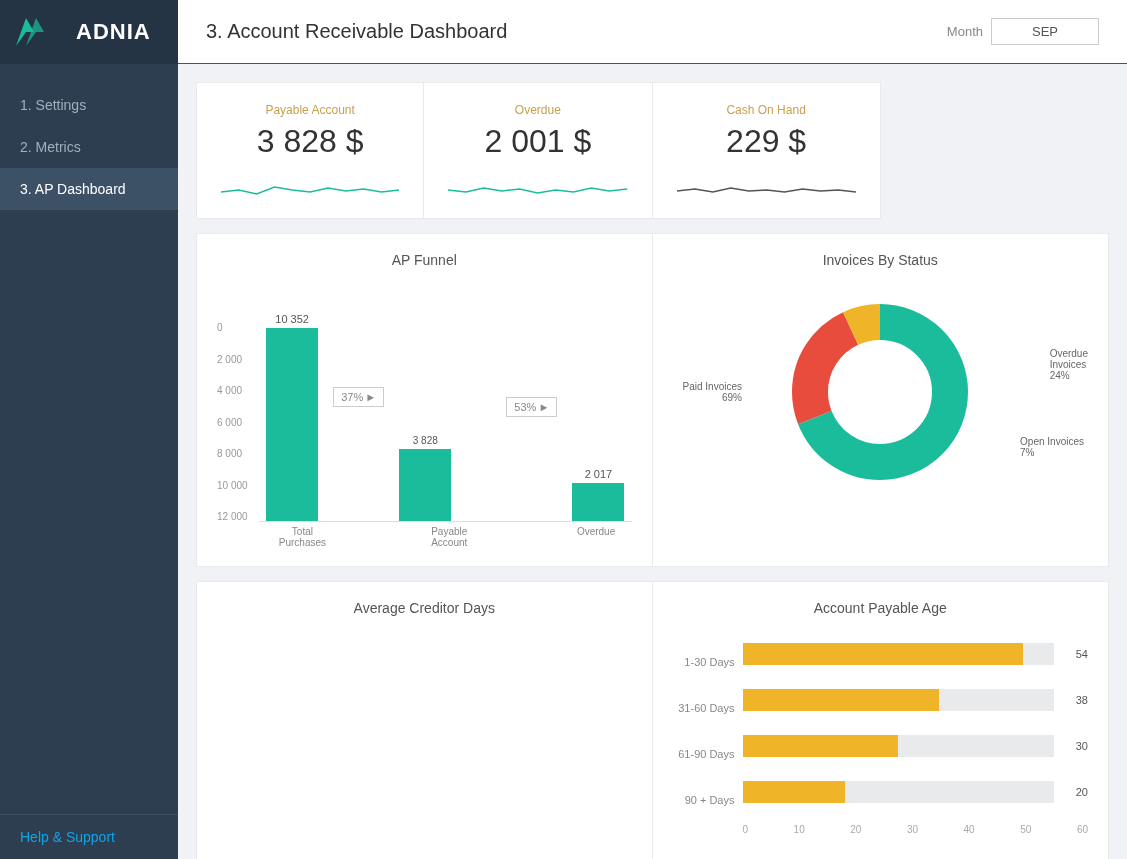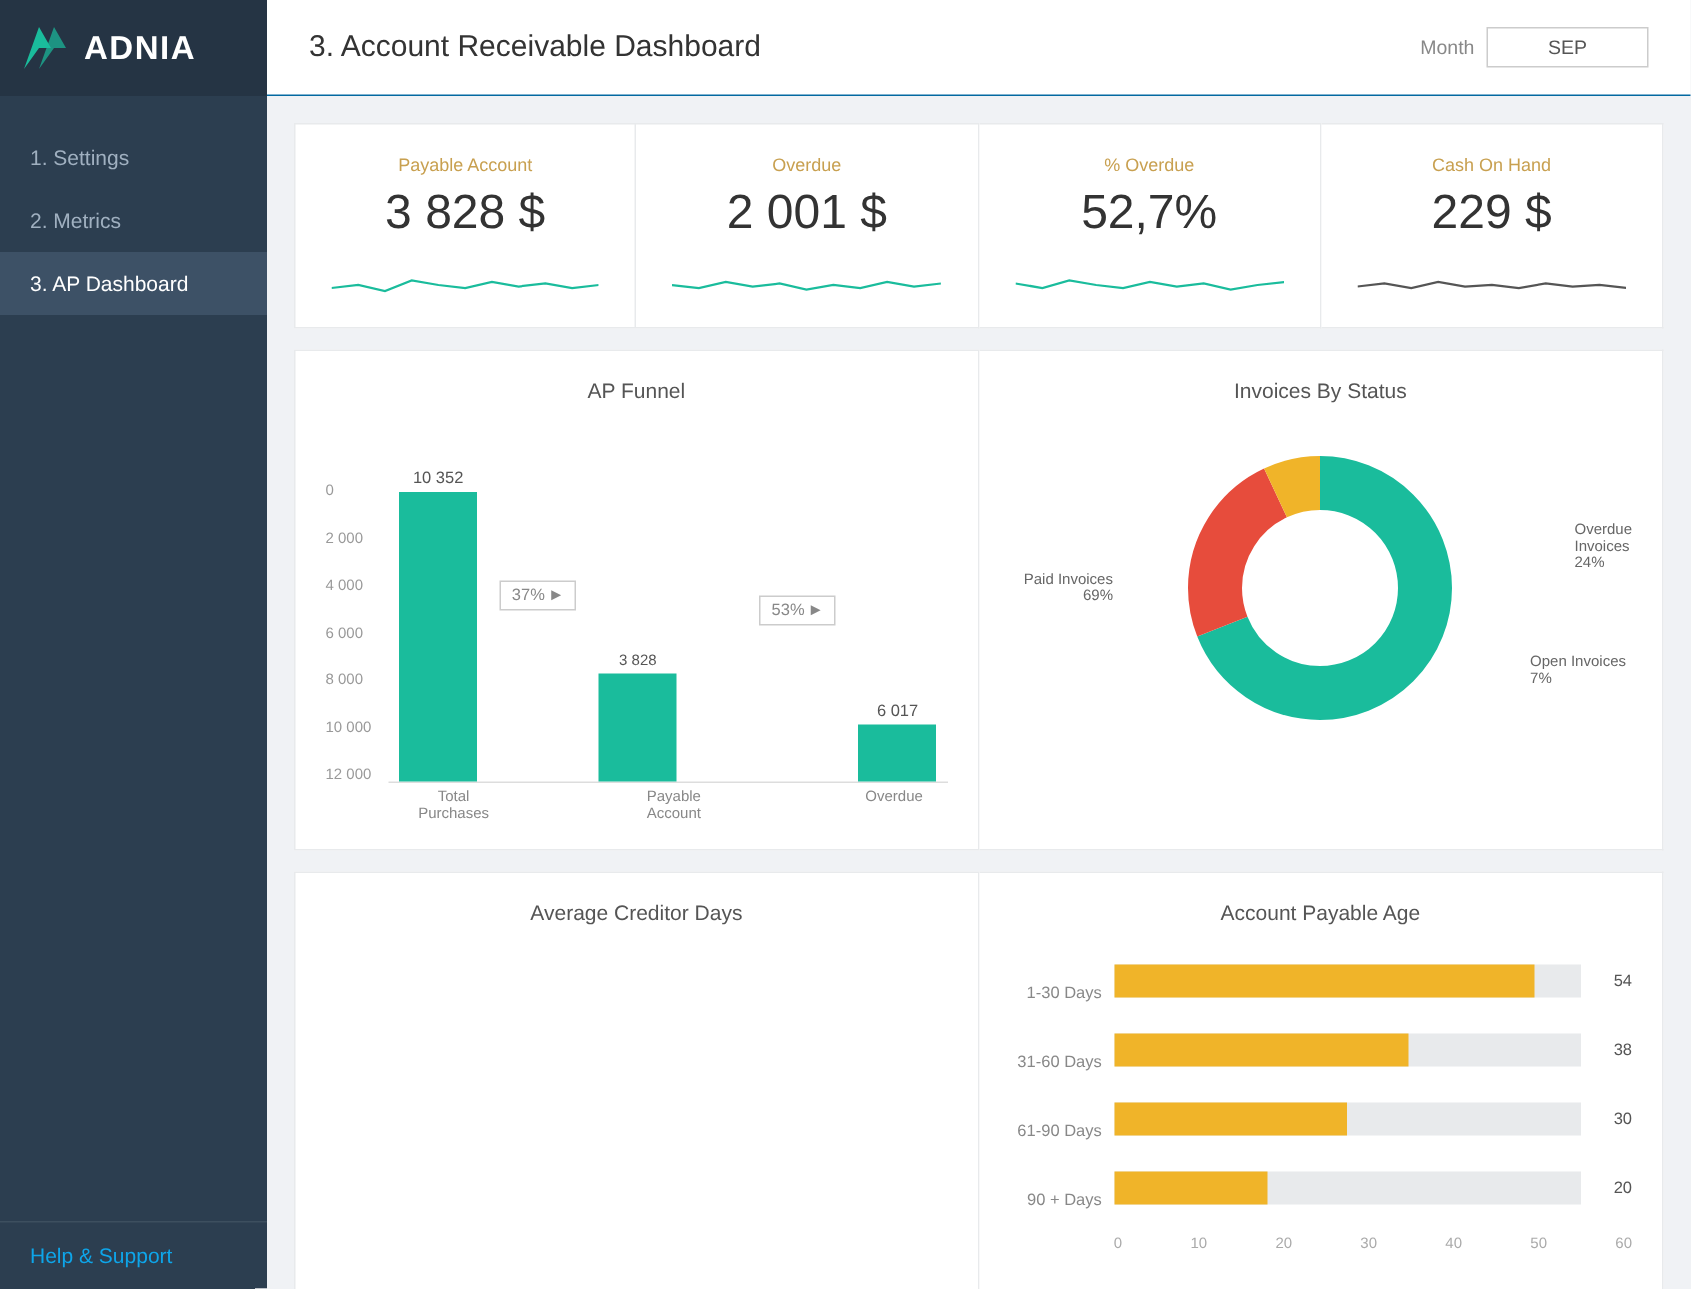--- a/index.html
+++ b/index.html
@@ -11,21 +11,21 @@
       background: #2c3e50;
       color: #ccc;
       display: flex;
       flex-direction: column;
       flex-shrink: 0;
     }
     .sidebar-logo {
       padding: 18px 16px;
       display: flex;
       align-items: center;
-      gap: 4px;
+      gap: 24px;
       background: #253444;
     }
     .logo-icon {
       width: 36px;
       height: 28px;
       flex-shrink: 0;
     }
     .logo-text {
       color: #fff;
       font-size: 22px;
@@ -277,27 +277,20 @@
       </svg>
     </div>
     <div class="kpi-card">
       <span class="kpi-label">Overdue</span>
       <span class="kpi-value">2 001 $</span>
       <svg class="kpi-sparkline" viewBox="0 0 200 30" preserveAspectRatio="none">
         <polyline points="0,18 20,20 40,16 60,19 80,17 100,21 120,18 140,20 160,16 180,19 200,17" fill="none" stroke="#1abc9c" stroke-width="1.5"></polyline>
       </svg>
     </div>
     <div class="kpi-card">
-      <span class="kpi-label">% Overdue</span>
-      <span class="kpi-value">52,7%</span>
-      <svg class="kpi-sparkline" viewBox="0 0 200 30" preserveAspectRatio="none">
-        <polyline points="0,17 20,20 40,15 60,18 80,20 100,16 120,19 140,17 160,21 180,18 200,16" fill="none" stroke="#1abc9c" stroke-width="1.5"></polyline>
-      </svg>
-    </div>
-    <div class="kpi-card">
       <span class="kpi-label">Cash On Hand</span>
       <span class="kpi-value">229 $</span>
       <svg class="kpi-sparkline" viewBox="0 0 200 30" preserveAspectRatio="none">
         <polyline points="0,19 20,17 40,20 60,16 80,19 100,18 120,20 140,17 160,19 180,18 200,20" fill="none" stroke="#555" stroke-width="1.5"></polyline>
       </svg>
     </div>
   </div>
 
   <div class="charts-row">
 
@@ -335,21 +328,21 @@
           </div>
 
           <div style="align-self:center;margin-bottom:30px;display:flex;flex-direction:column;align-items:flex-end;margin-left:40px;">
             <div style="border:1px solid #ccc;padding:3px 7px;font-size:11px;color:#888;display:flex;align-items:center;gap:2px;">
               <span>53%</span>
               <span>►</span>
             </div>
           </div>
 
           <div style="display:flex;flex-direction:column;align-items:center;flex:1;">
-            <span style="font-size:11px;color:#555;margin-bottom:3px;">6 017</span>
+            <span style="font-size:11px;color:#555;margin-bottom:3px;">2 017</span>
             <div style="width:52px;height:38px;background:#1abc9c;"></div>
           </div>
         </div>
       </div>
 
       <div style="display:flex;gap:8px;padding-left:50px;margin-top:4px;">
         <div style="flex:1;text-align:center;font-size:10px;color:#888;">Total Purchases</div>
         <div style="width:60px;"></div>
         <div style="flex:1;text-align:center;font-size:10px;color:#888;">Payable Account</div>
         <div style="width:60px;"></div>

